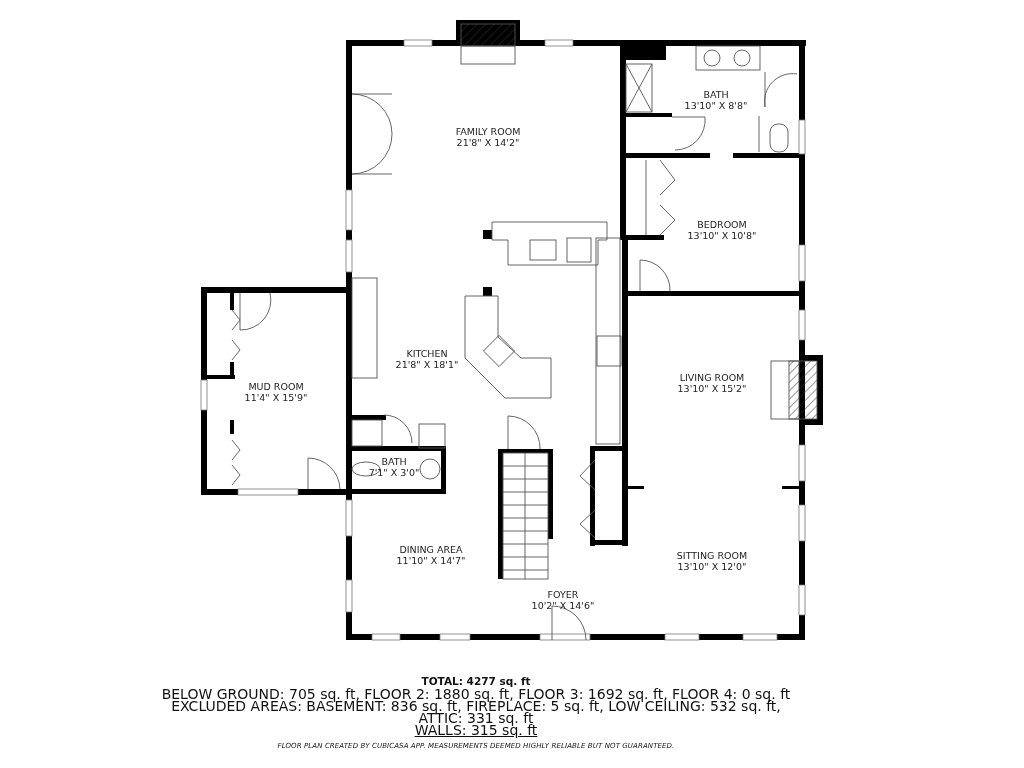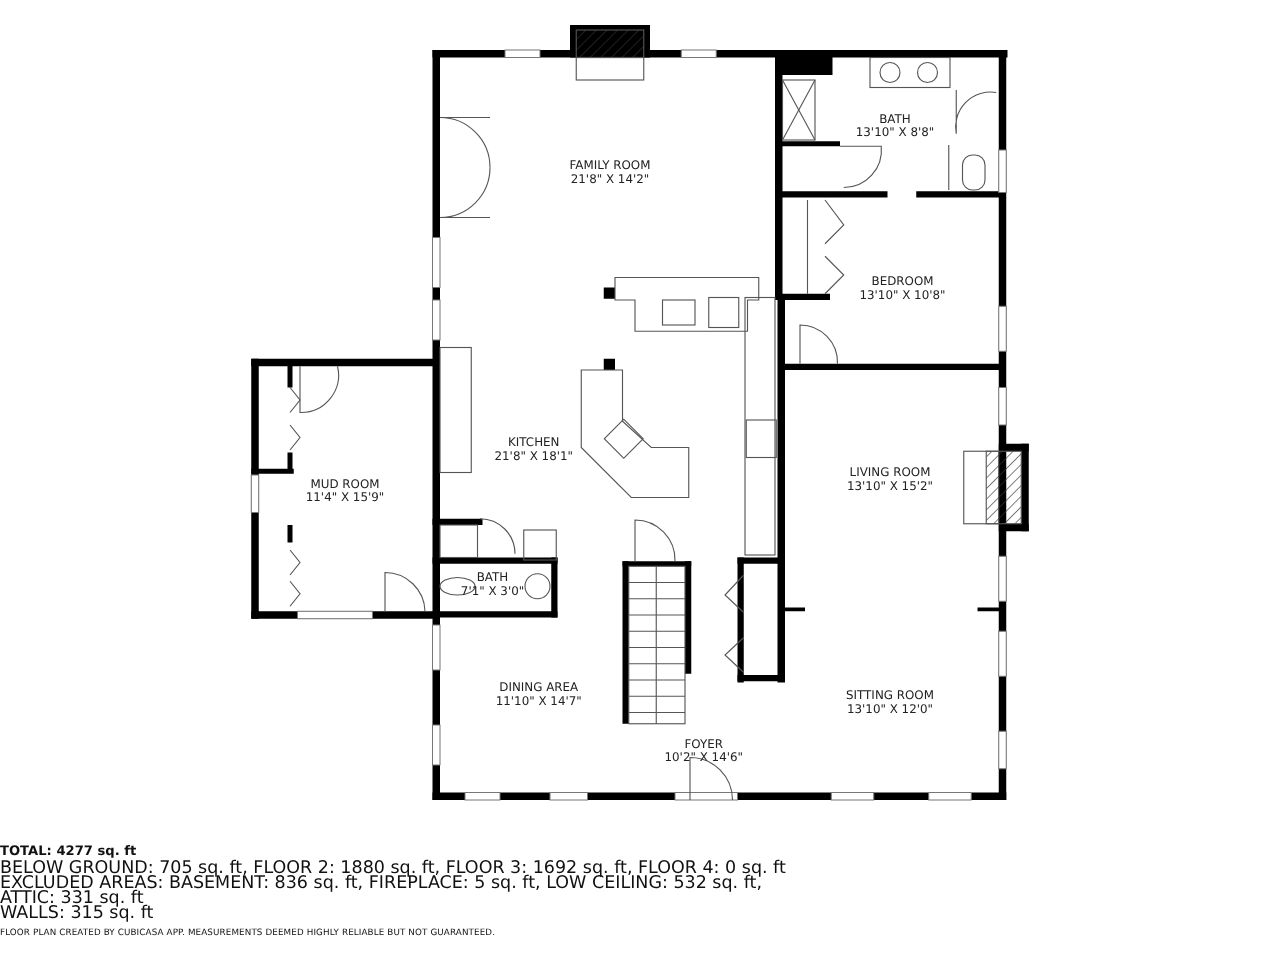--- a/index.html
+++ b/index.html
@@ -1,23 +1,23 @@
 <!DOCTYPE html>
 <html><head>
 <meta charset="utf-8">
 <style>
   html, body { margin:0; padding:0; background:#ffffff; }
   body { width:1024px; height:768px; position:relative; overflow:hidden; font-family:"DejaVu Sans", sans-serif; }
   #plan { position:absolute; left:0; top:0; width:1024px; height:660px; }
   .lbl { font-family:"DejaVu Sans", sans-serif; font-size:9.5px; fill:#222; text-anchor:middle; }
-  .footer { position:absolute; left:0; width:952px; color:#111; font-family:"DejaVu Sans", sans-serif; }
+  .footer { position:absolute; left:0; width:952px; text-align:center; color:#111; font-family:"DejaVu Sans", sans-serif; }
   .total { top:675px; font-size:10.5px; font-weight:bold; }
   .line { font-size:14px; line-height:12px; }
-  .l1 { top:688px; } .l2 { top:700px; } .l3 { top:712px; } .l4 { top:724px; }
-  .disclaimer { top:742px; font-size:7px; letter-spacing:0.1px; }
+  .l1 { top:688px; } .l2 { top:700px; } .l3 { top:712px; } .l4 { top:724px;text-decoration:underline; }
+  .disclaimer { top:742px; font-size:7px; letter-spacing:0.1px;font-style:italic; }
 </style>
 </head>
 <body>
 
 <svg id="plan" viewBox="0 0 1024 660" xmlns="http://www.w3.org/2000/svg">
   <defs>
     <pattern id="hatch" width="6" height="6" patternUnits="userSpaceOnUse" patternTransform="rotate(45)">
       <line x1="0" y1="0" x2="0" y2="6" stroke="#333" stroke-width="1"></line>
     </pattern>
   </defs>

